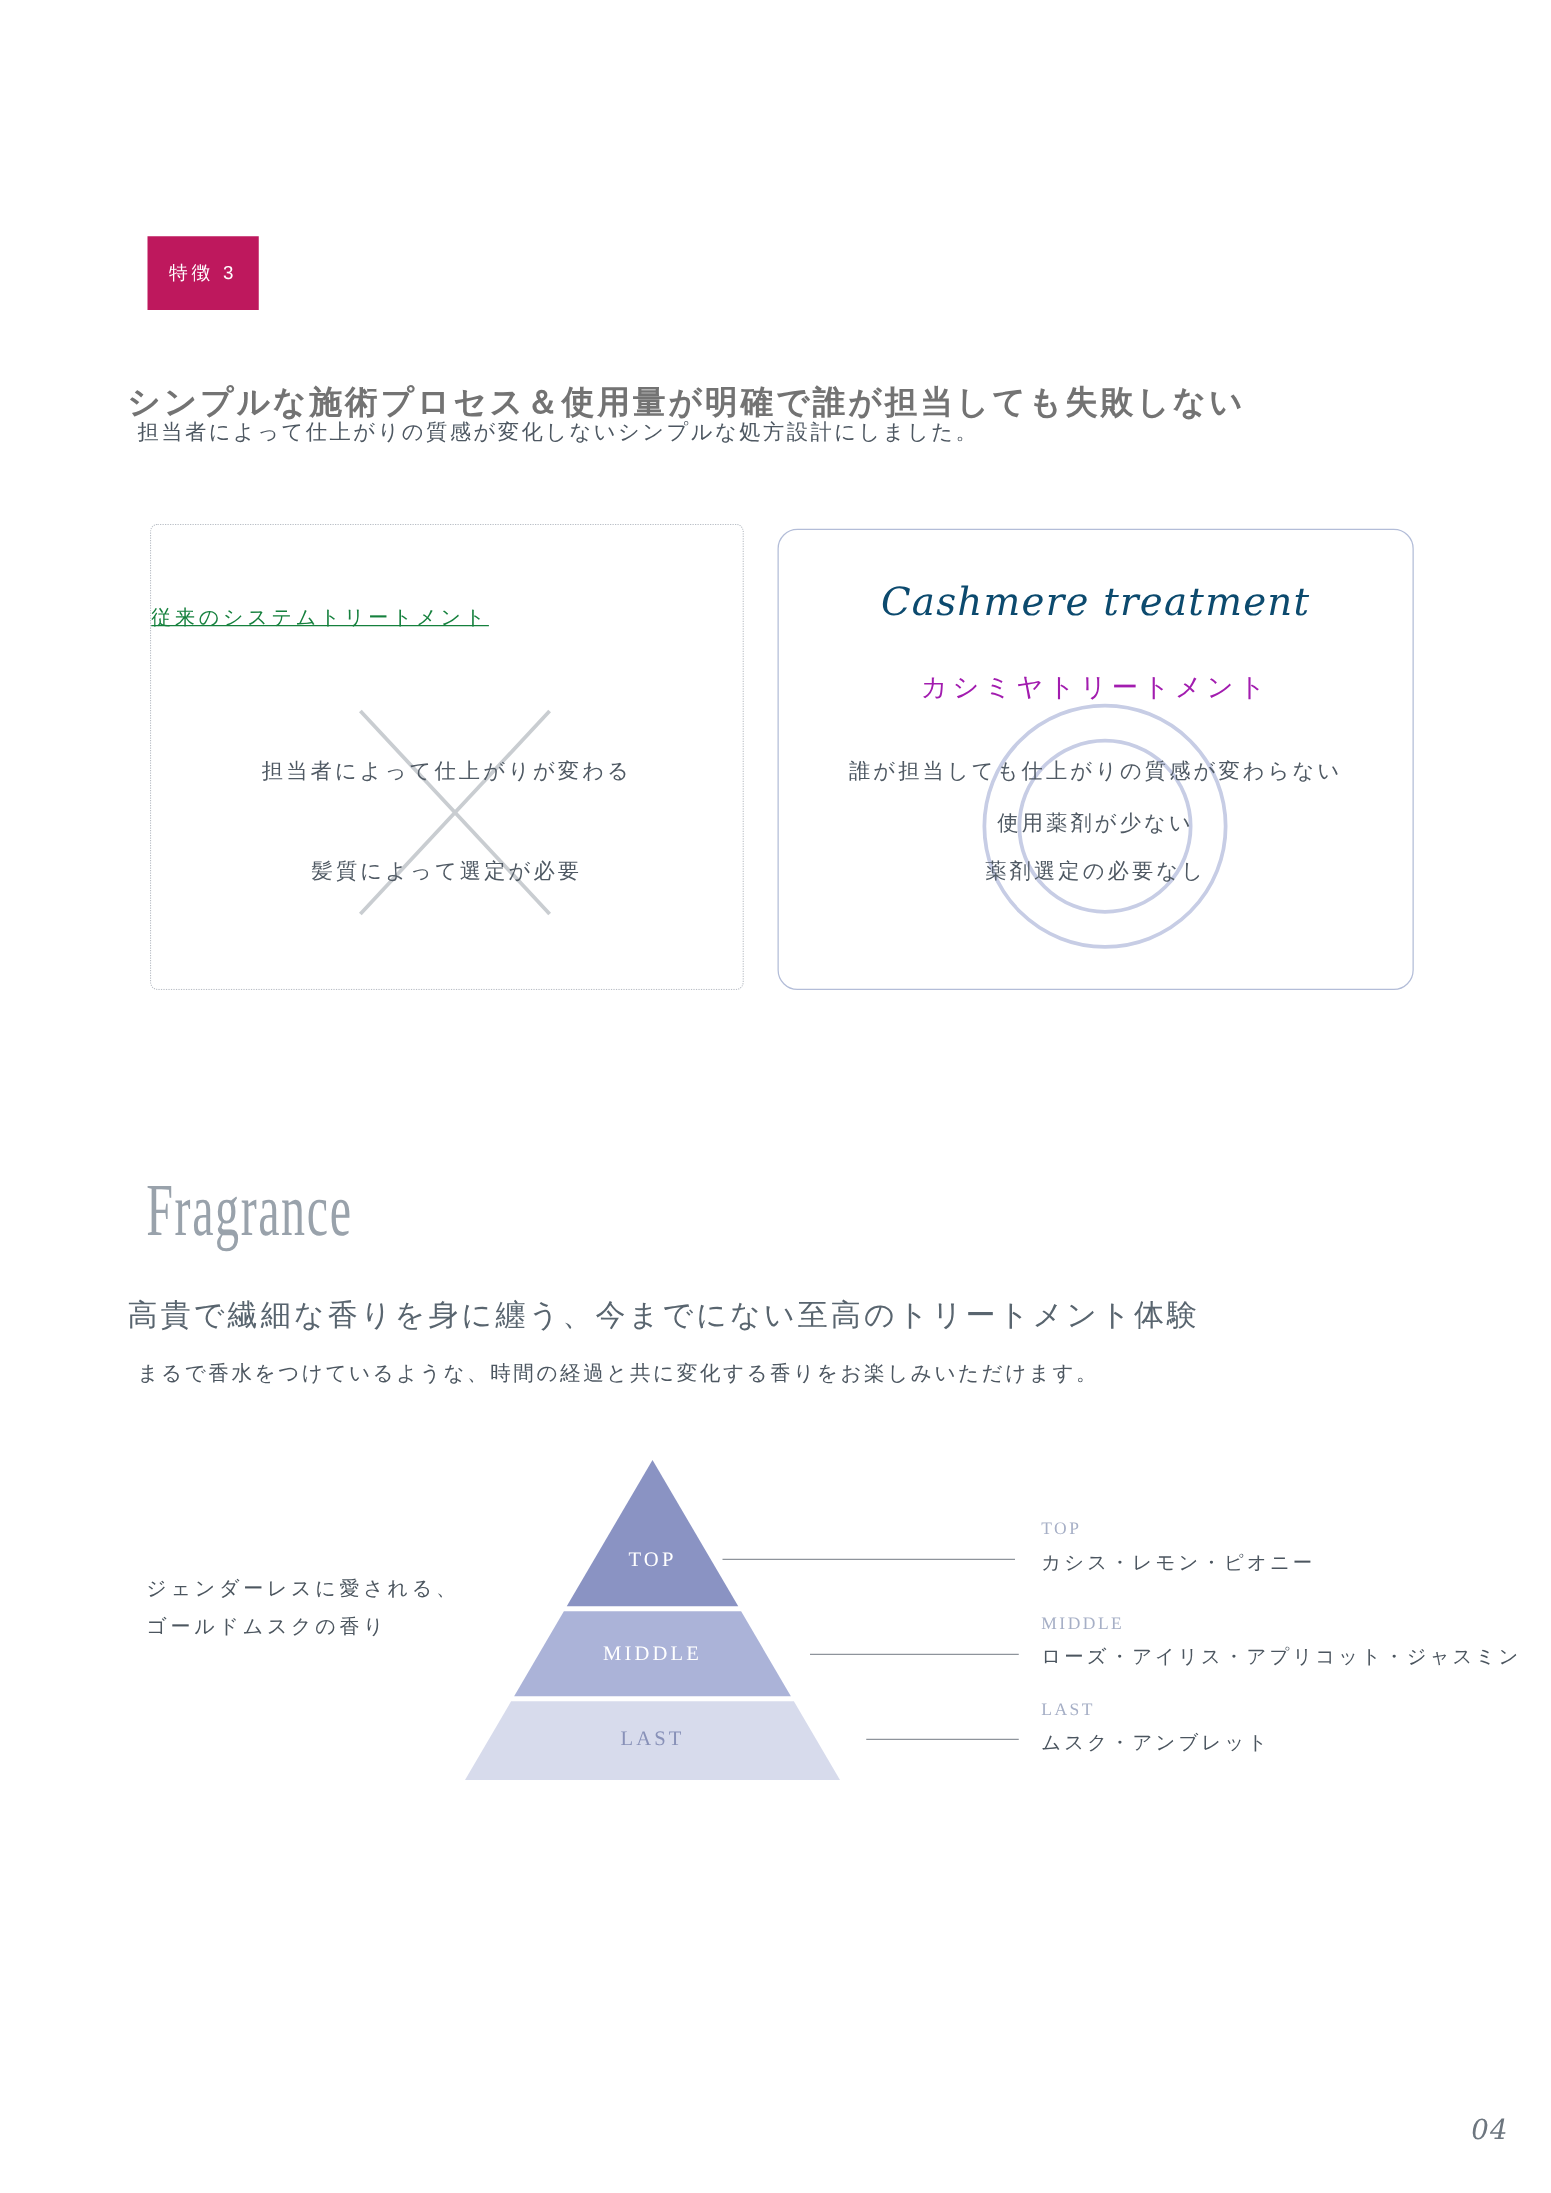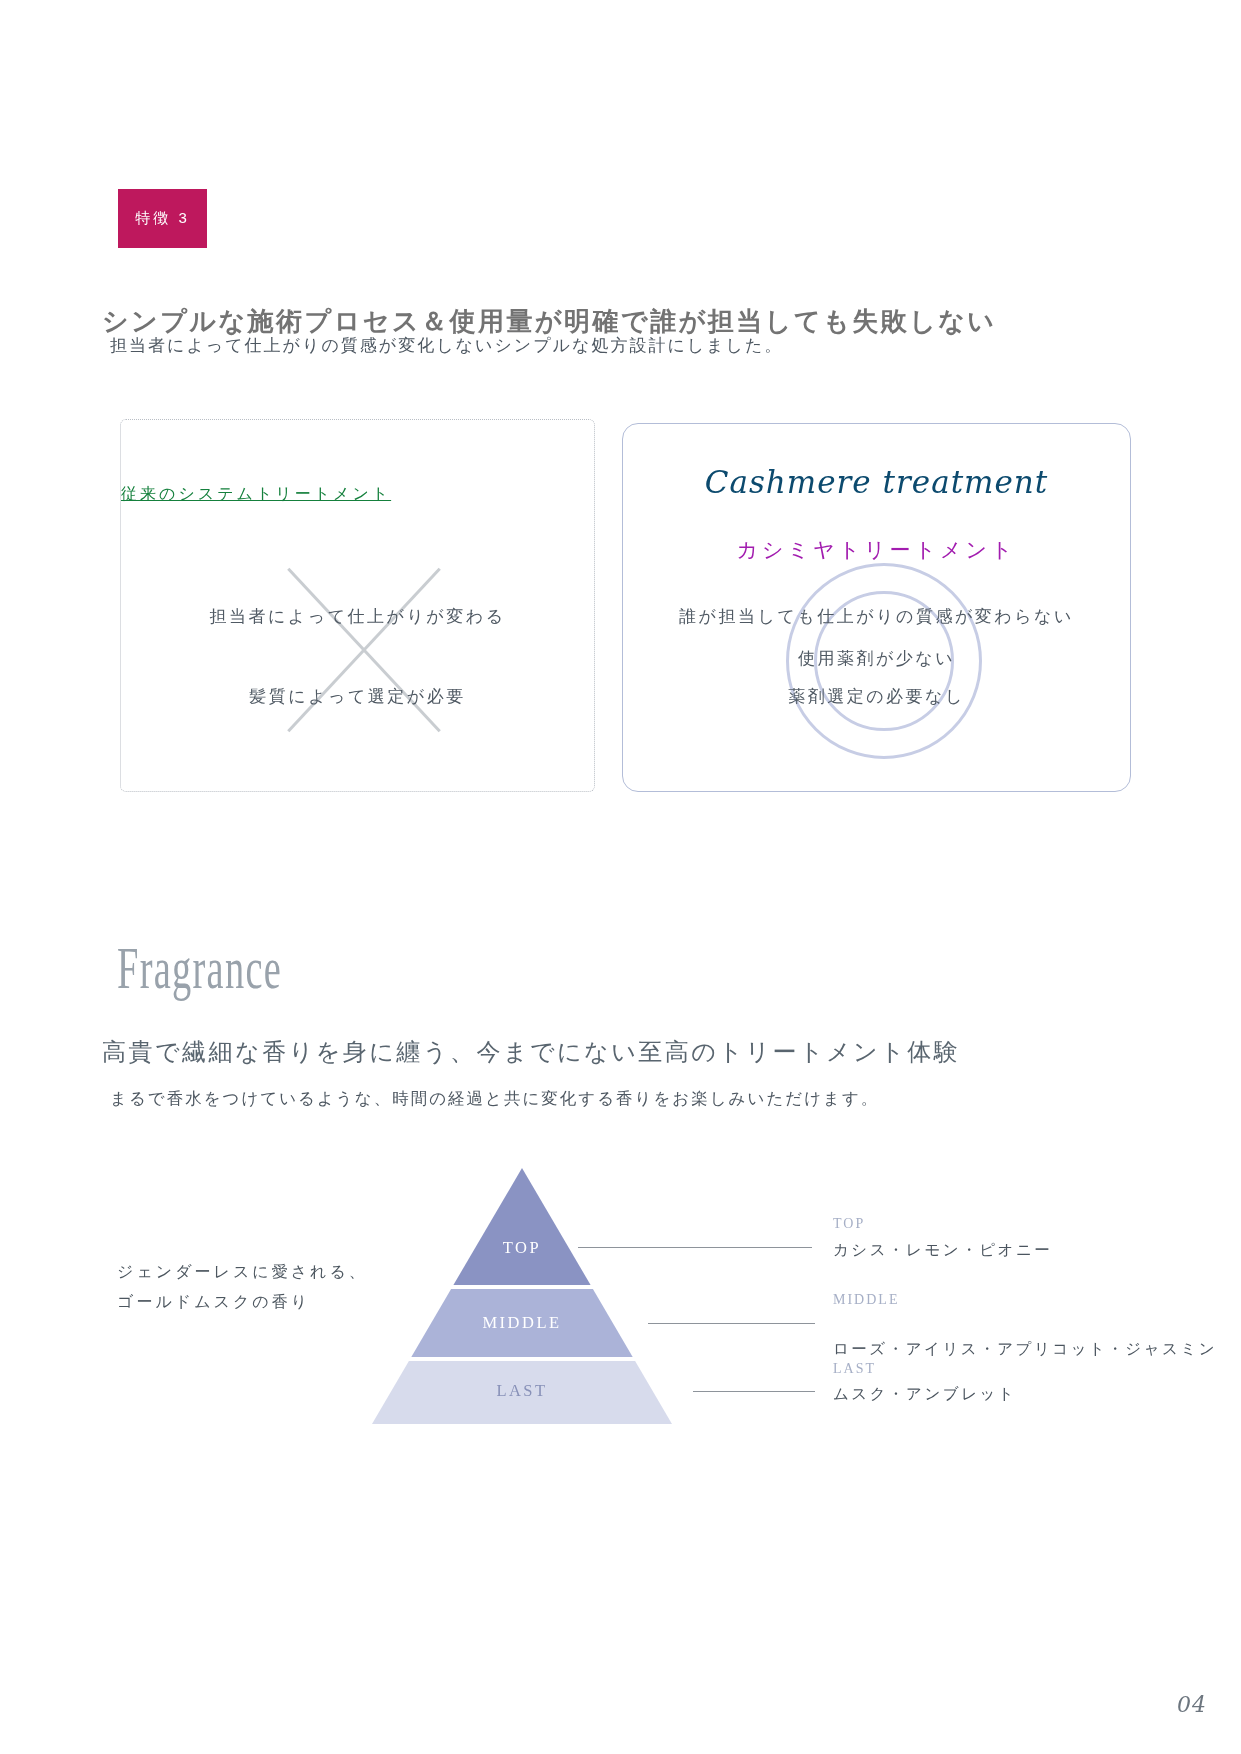--- a/index.html
+++ b/index.html
@@ -72,21 +72,21 @@
   .pyr-label.last{top:1381px;color:#8891b8;}
 
   .connector{height:0;border-top:1px solid #8e949b;}
   .connector.top{left:578px;top:1247px;width:234px;}
   .connector.middle{left:648px;top:1323px;width:167px;}
   .connector.last{left:693px;top:1391px;width:122px;}
 
   .note-label{left:833px;font-family:"Liberation Serif","DejaVu Serif",serif;font-size:14px;letter-spacing:2px;color:#a6afc6;}
   .note-text{left:833px;font-size:15.5px;letter-spacing:2.5px;color:#4b555f;}
   .note-label.top{top:1216px;} .note-text.top{top:1240px;}
-  .note-label.middle{top:1292px;} .note-text.middle{top:1315px;margin-top:24px;}
+  .note-label.middle{top:1292px;} .note-text.middle{top:1315px;}
   .note-label.last{top:1361px;} .note-text.last{top:1384px;}
 
   .page-num{
     left:1177px;top:1692px;font-family:"DejaVu Serif","Liberation Serif",serif;
     font-style:italic;font-size:22px;color:#6d767f;letter-spacing:1px;
   }
 </style>
 </head>
 <body>
 

